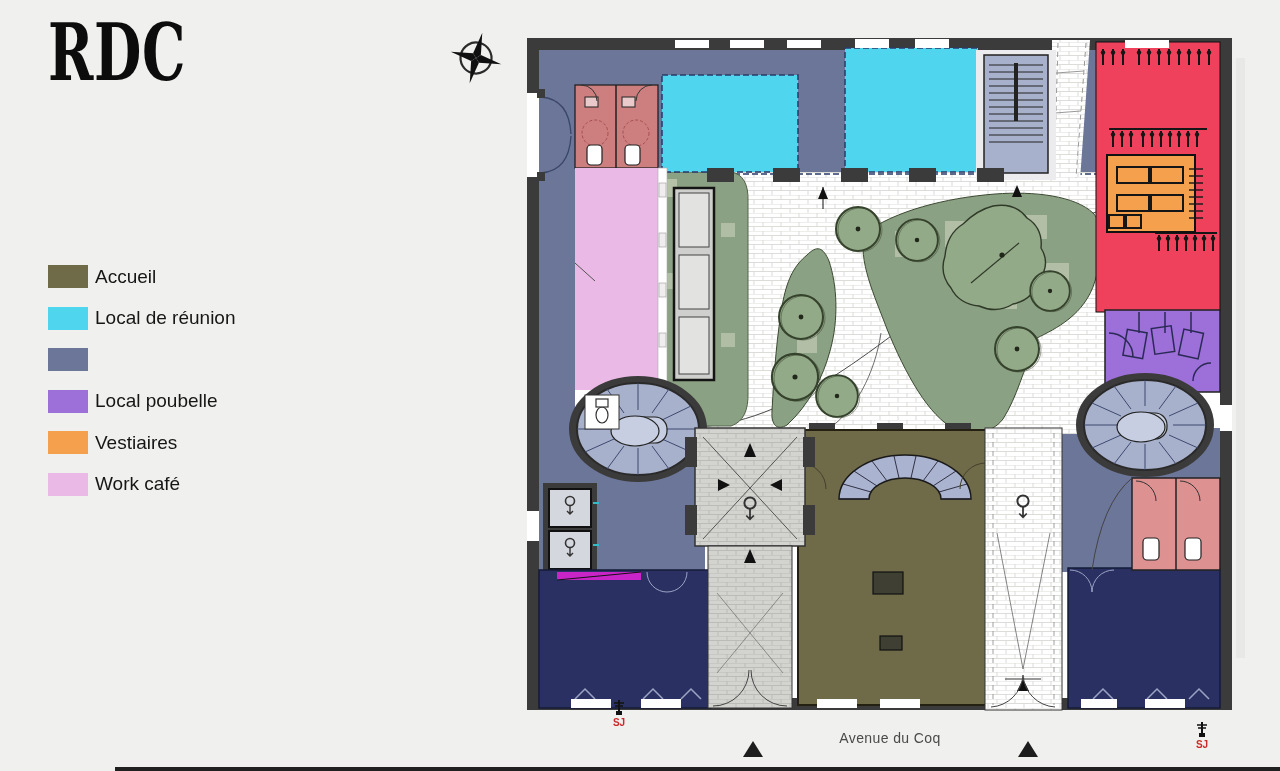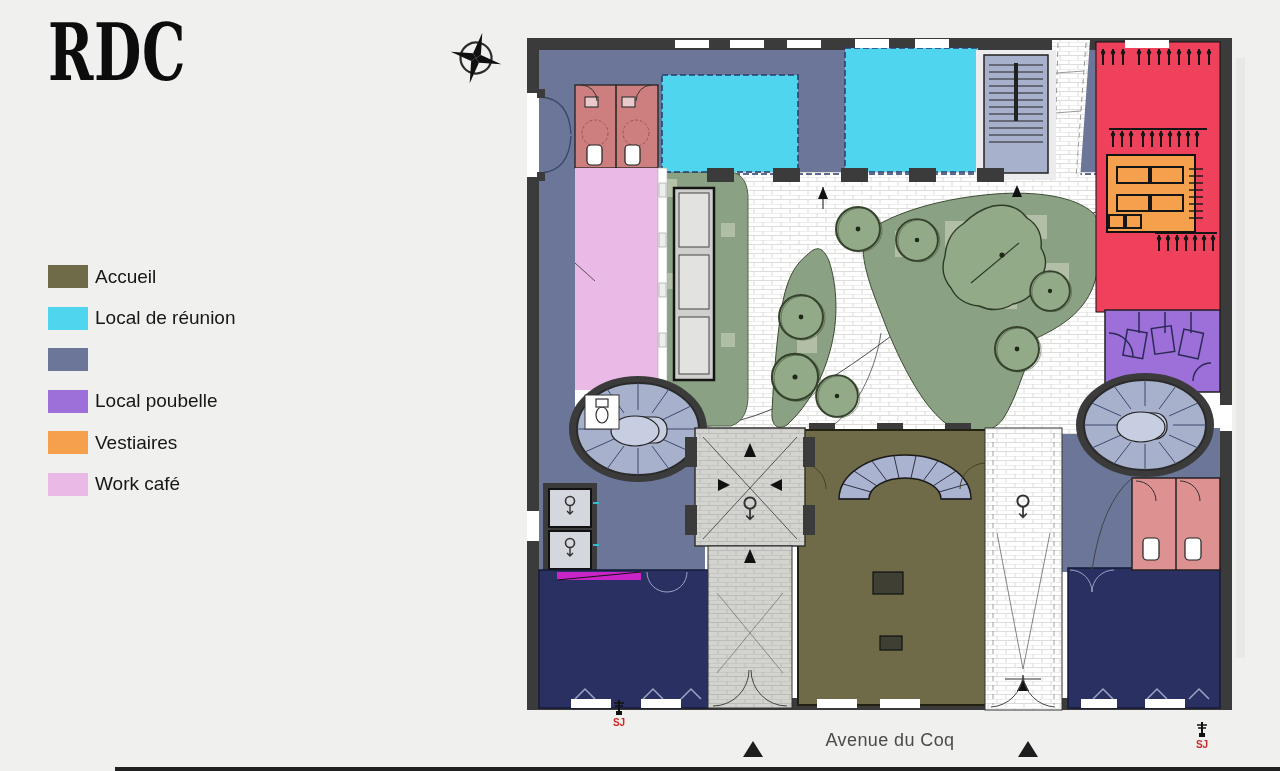--- a/index.html
+++ b/index.html
@@ -11,21 +11,21 @@
   .legend{position:absolute;left:48px;top:256px;}
   .legend-item{display:flex;align-items:center;height:41.5px;}
   .swatch{width:40px;height:23px;display:inline-block;flex:0 0 40px;}
   .swatch-cour{background:#fff;border:1.5px solid #111;box-sizing:border-box;
      background-image:repeating-linear-gradient(0deg,#e3e3e3 0 1px,transparent 1px 6px),
                       repeating-linear-gradient(90deg,#e3e3e3 0 1px,transparent 1px 11px);}
   .legend-label{margin-left:7px;font-size:19px;color:#161616;}
   .compass{position:absolute;left:446px;top:28px;}
   .plan{position:absolute;left:525px;top:33px;}
   .street-label{position:absolute;left:790px;top:730px;width:200px;text-align:center;
-     font-size:18px;color:#4a4a4a;letter-spacing:.4px;}
+     font-size:14px;color:#4a4a4a;letter-spacing:.4px;}
   .street-arrow{position:absolute;width:0;height:0;border-left:10px solid transparent;
      border-right:10px solid transparent;border-bottom:16px solid #1d1d1d;}
   .arrow-left{left:743px;top:741px;} .arrow-right{left:1018px;top:741px;}
   .sj{position:absolute;width:20px;text-align:center;line-height:1;}
   .sj-left{left:609px;top:700px;} .sj-right{left:1192px;top:722px;}
   .sj-label{display:block;color:#cc2a2a;font-size:10px;font-weight:bold;margin-top:0px;}
   .bottom-strip{position:absolute;left:115px;right:0;bottom:0;height:4px;background:#202020;}
   .sidewalk{position:absolute;left:1236px;top:58px;width:9px;height:600px;background:#e8e8e6;}
 </style>
 </head>

